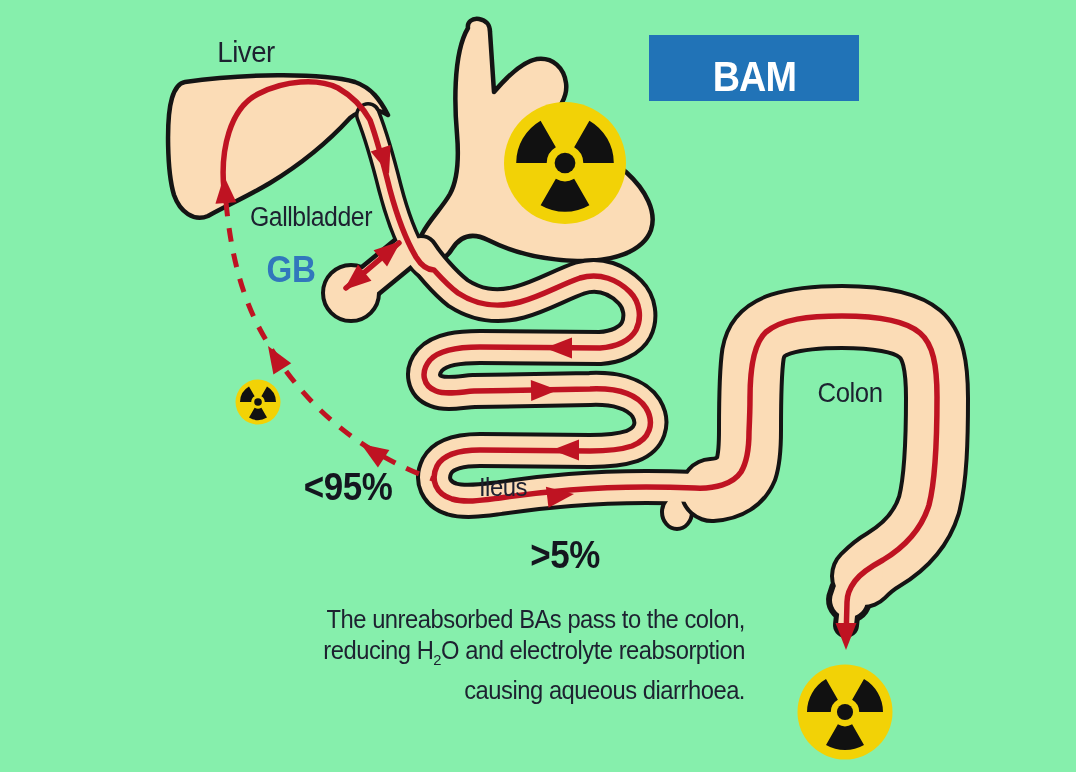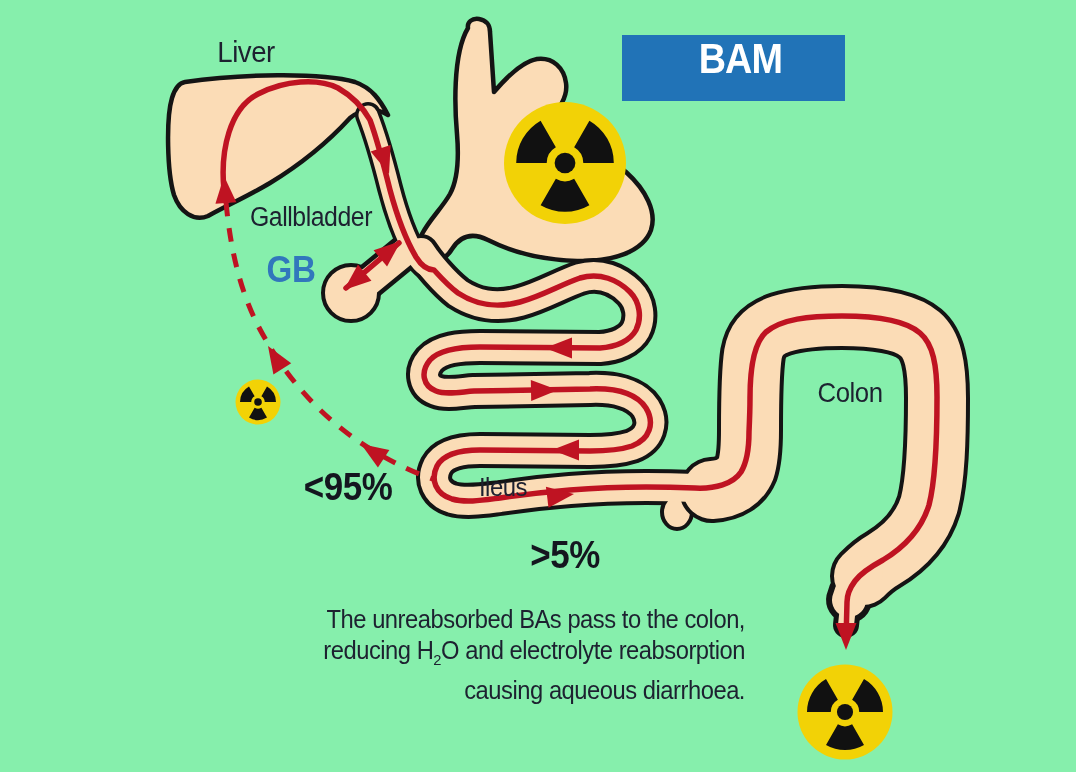--- a/index.html
+++ b/index.html
@@ -26,22 +26,22 @@
     position:absolute; color:var(--text); white-space:nowrap;
     transform:translate(-50%,-50%) scaleX(.92); letter-spacing:-0.5px;
   }
   .lbl-liver{font-size:30px;}
   .lbl-gallbladder{font-size:27px;}
   .lbl-gb{font-size:36px;font-weight:bold;color:var(--blue_gb);}
   .lbl-colon{font-size:28px;}
   .lbl-ileum{font-size:26px;}
   .lbl-pct{font-size:38px;font-weight:bold;color:#14161f;}
   .bam-box{
-    position:absolute; left:622px; top:35px; width:210px; height:66px;
-    background:var(--blue_badge); display:flex; align-items:flex-start; justify-content:center;padding-left:13px;
+    position:absolute; left:649px; top:35px; width:210px; height:66px;
+    background:var(--blue_badge); display:flex; align-items:flex-end; justify-content:center;
   }
   .bam-box span{
     color:var(--white); font-weight:bold; font-size:42px; letter-spacing:-1px;
     transform:scaleX(.9);
   }
   .caption{
     position:absolute; left:225px; top:604px; width:520px;
     text-align:right; color:var(--text); font-size:25px; line-height:31px;
     letter-spacing:-0.5px; transform:scaleX(.95); transform-origin:100% 50%;
   }

